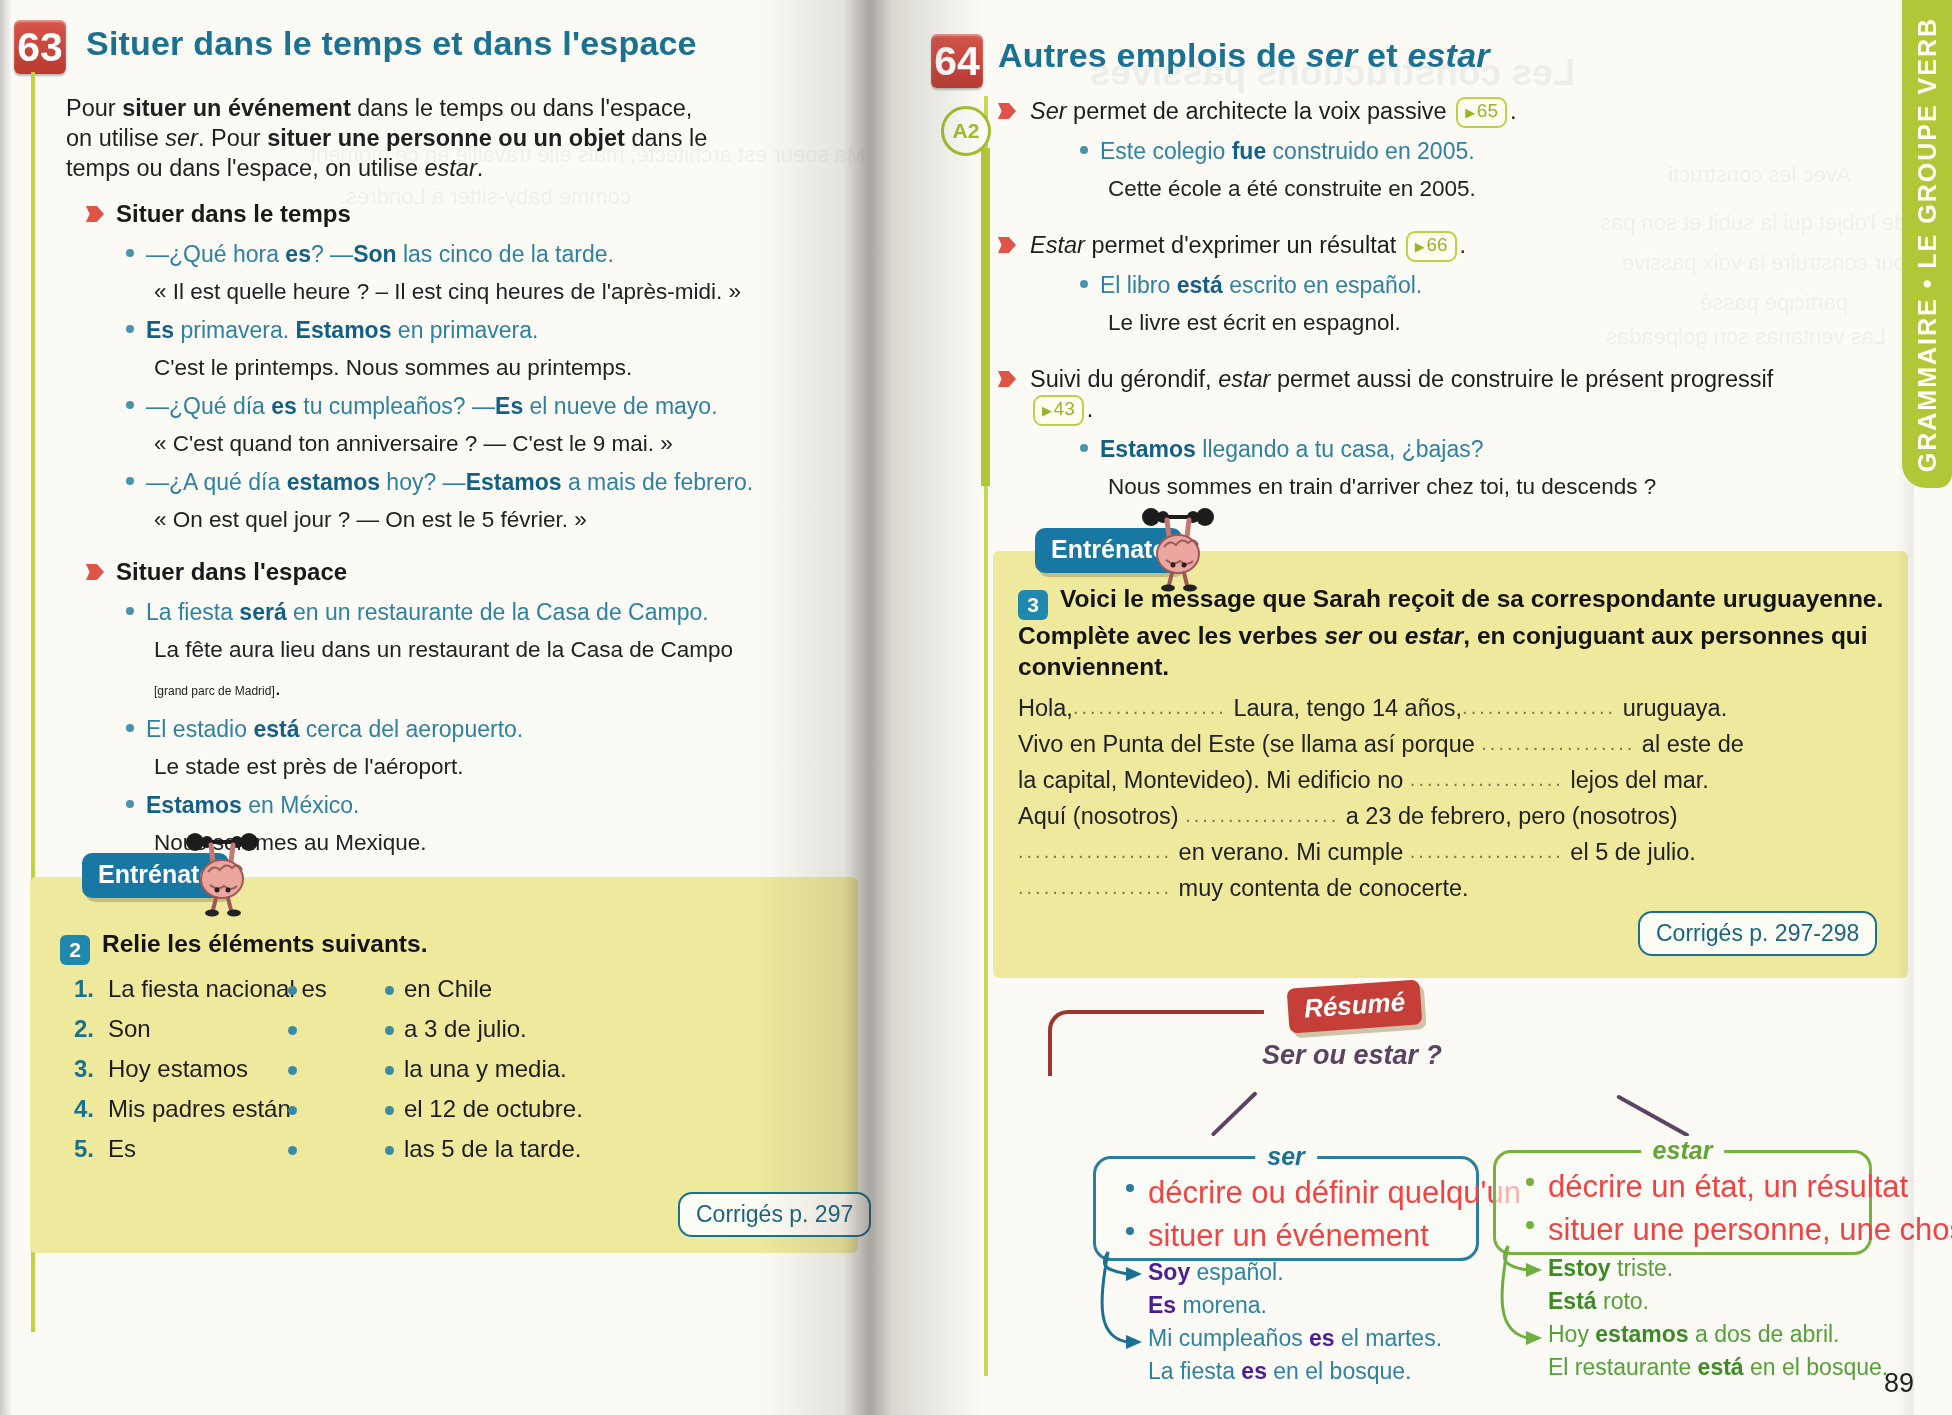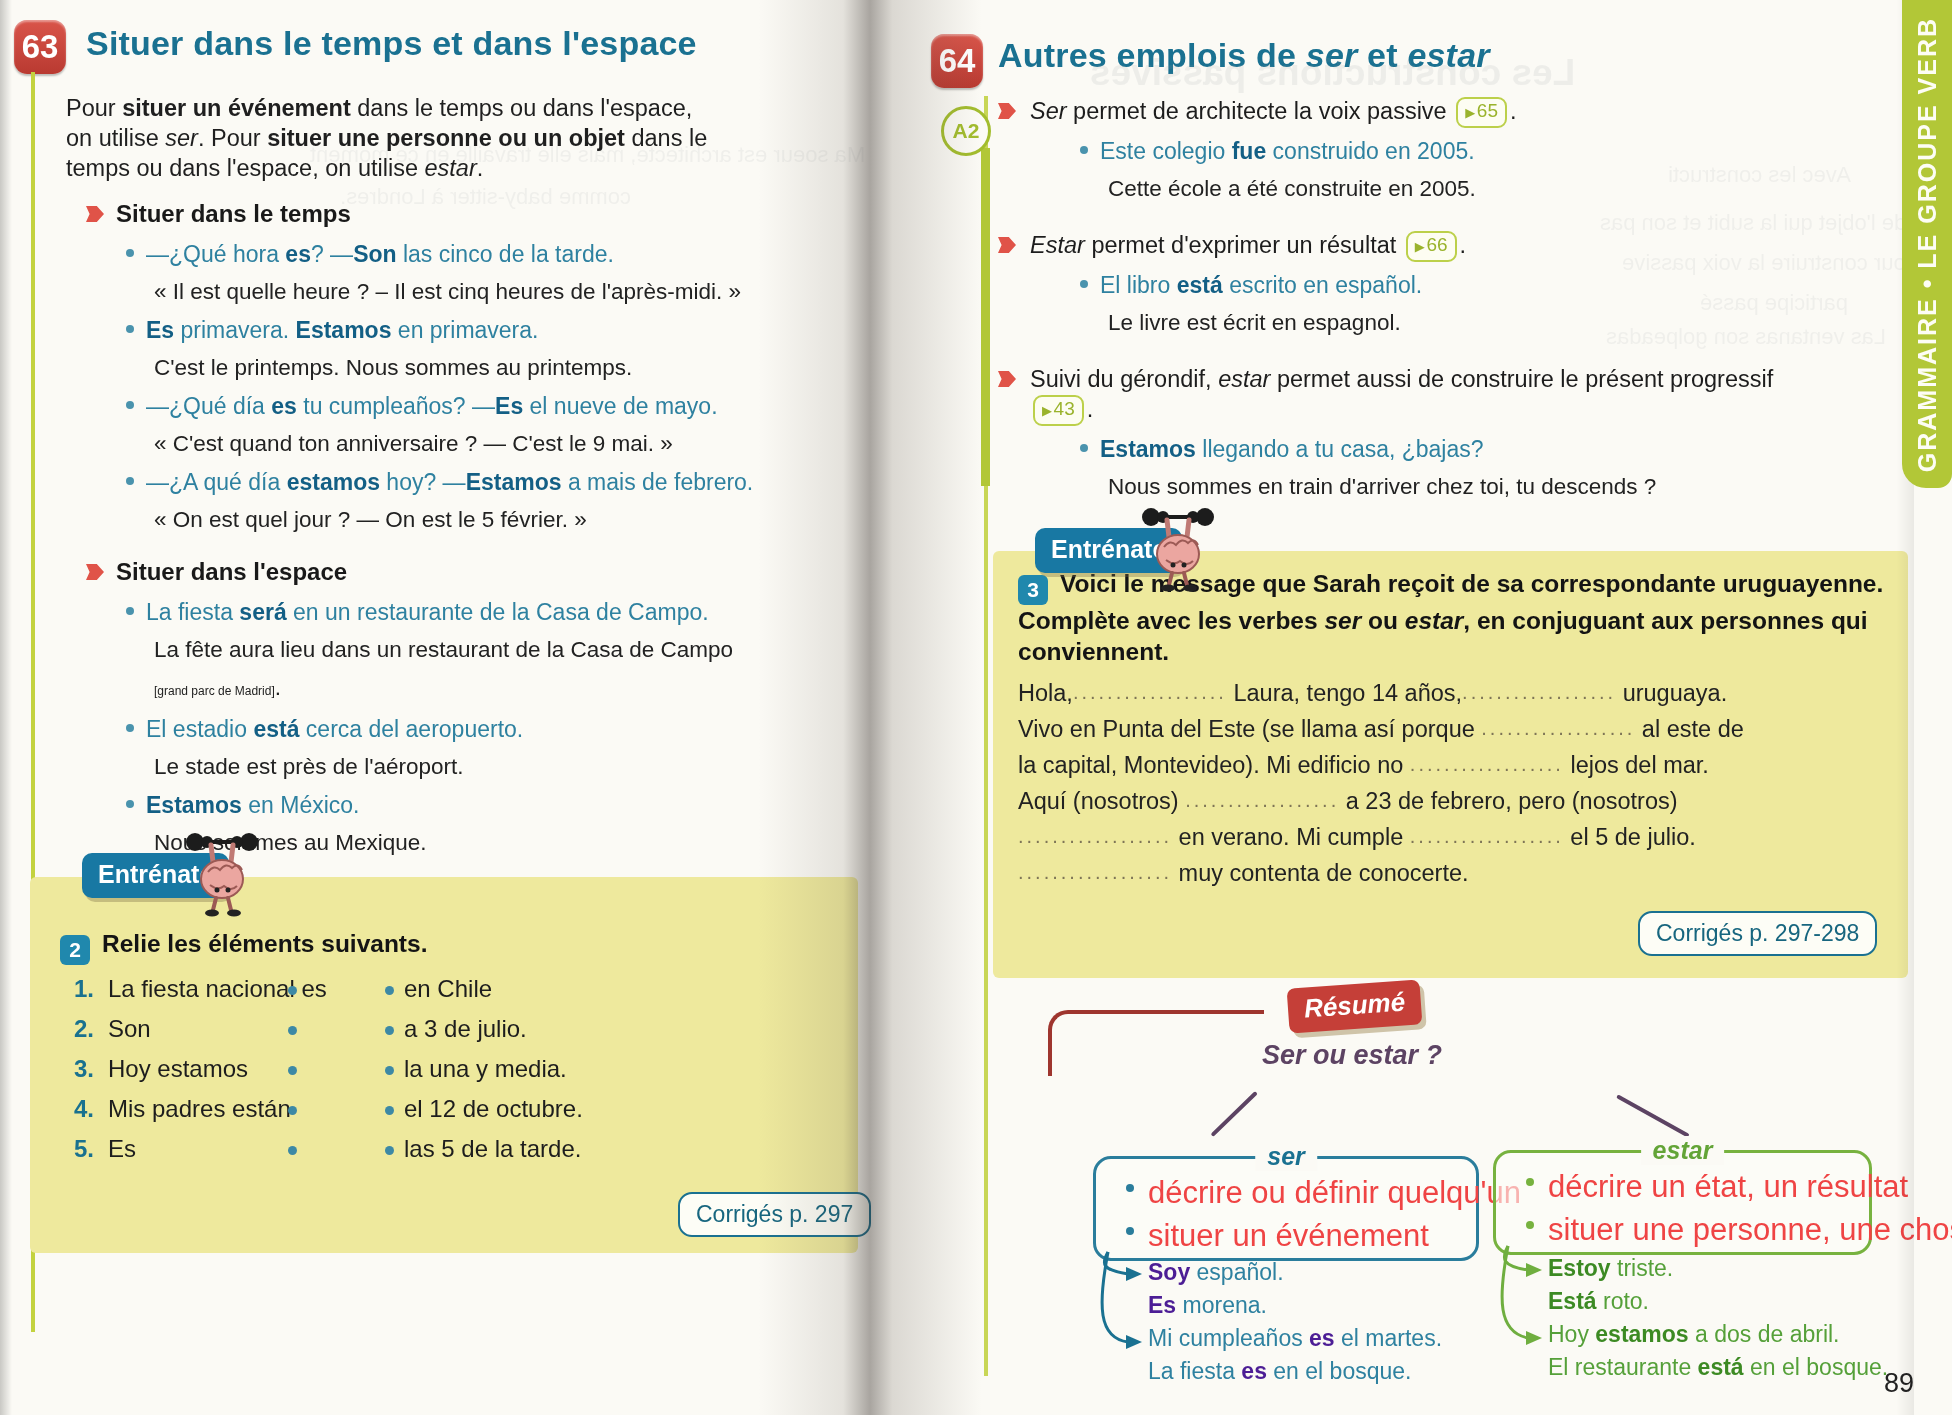--- a/index.html
+++ b/index.html
@@ -8,21 +8,21 @@
   
   .b{font-weight:700}
   .i{font-style:italic}
   .small{font-size:12px}
   .dots{letter-spacing:3px;font-size:20px;color:#7e7557;vertical-align:2px}
   .ref{display:inline-block;border:2px solid #bcd04a;border-radius:9px;padding:0 7px 1px;margin:0 3px;
        color:#9ab32c;font-weight:400;font-style:normal;font-size:19px;line-height:24px;vertical-align:2px;background:#fdfdf2;}
   .ref::before{content:"▶ ";font-size:13px;letter-spacing:-1px;}
   
   .badge-red{position:absolute;width:52px;height:54px;background:linear-gradient(#d9554a,#b93a31);
-       border-radius:13px;color:#fff;font-weight:700;font-size:33px;display:flex;align-items:center;justify-content:center;
+       border-radius:6px;color:#fff;font-weight:700;font-size:41px;display:flex;align-items:center;justify-content:center;
        box-shadow:inset 0 2px 2px rgba(255,255,255,.4), 0 2px 2px rgba(0,0,0,.25);}
   .page-title{position:absolute;font-weight:700;font-size:34px;color:#1a7191;letter-spacing:.2px;white-space:nowrap;}
   .vline{position:absolute;background:#c3d23f;}
   .level-badge{position:absolute;width:44px;height:44px;border:3px solid #a3bd2e;border-radius:50%;
        background:#fcfbf6;color:#a3bd2e;font-weight:700;font-size:21px;display:flex;align-items:center;justify-content:center;z-index:3;}
   
   .flow{position:absolute;font-size:23.5px;line-height:30px;}
   .intro{margin:0 0 16px 0;width:655px;}
   .sec-head{position:relative;padding-left:50px;font-weight:700;font-size:24px;margin:14px 0 10px 0;color:#191919;}
   .arrow-bullet{position:absolute;left:20px;top:5px;width:18px;height:20px;background:#e05348;
@@ -275,21 +275,21 @@
     <path d="M30 36 L28 19 M48 36 L50 19" stroke="#c07a74" stroke-width="5" fill="none" stroke-linecap="round"></path>
     <ellipse cx="39" cy="53" rx="21" ry="19" fill="#eba6a0" stroke="#9c5a55" stroke-width="2"></ellipse>
     <path d="M25 46 q6 -8 12 -2 q6 -8 12 -2 q6 -6 10 2 M27 59 q8 6 14 1 q7 6 13 0" fill="none" stroke="#9c5a55" stroke-width="2"></path>
     <circle cx="34" cy="64" r="2.5" fill="#222"></circle>
       <circle cx="45" cy="64" r="2.5" fill="#222"></circle>
     <path d="M33 72 l-3 12 m15 -12 l3 12" stroke="#9c5a55" stroke-width="4" stroke-linecap="round"></path>
     <ellipse cx="29" cy="87" rx="7" ry="3.5" fill="#222"></ellipse>
       <ellipse cx="51" cy="87" rx="7" ry="3.5" fill="#222"></ellipse>
   </svg>
 
-  <div style="position:absolute;left:1018px;top:568px;width:880px;z-index:3;">
+  <div style="position:absolute;left:1018px;top:583px;width:880px;z-index:3;">
     <div class="ex-prompt">
       <span class="ex-num">3</span><span><span>Voici le message que Sarah reçoit de sa correspondante uruguayenne. Complète avec les verbes </span><span class="i">ser</span><span> ou </span><span class="i">estar</span><span>, en conjuguant aux personnes qui conviennent.</span></span>
     </div>
     <div style="margin-top:8px;">
       <p class="fill-line"><span>Hola,</span><span class="dots">..................</span><span> Laura, tengo 14 años,</span><span class="dots">..................</span><span> uruguaya.</span></p>
       <p class="fill-line"><span>Vivo en Punta del Este (se llama así porque </span><span class="dots">..................</span><span> al este de</span></p>
       <p class="fill-line"><span>la capital, Montevideo). Mi edificio no </span><span class="dots">..................</span><span> lejos del mar.</span></p>
       <p class="fill-line"><span>Aquí (nosotros) </span><span class="dots">..................</span><span> a 23 de febrero, pero (nosotros)</span></p>
       <p class="fill-line"><span class="dots">..................</span><span> en verano. Mi cumple </span><span class="dots">..................</span><span> el 5 de julio.</span></p>
       <p class="fill-line"><span class="dots">..................</span><span> muy contenta de conocerte.</span></p>

